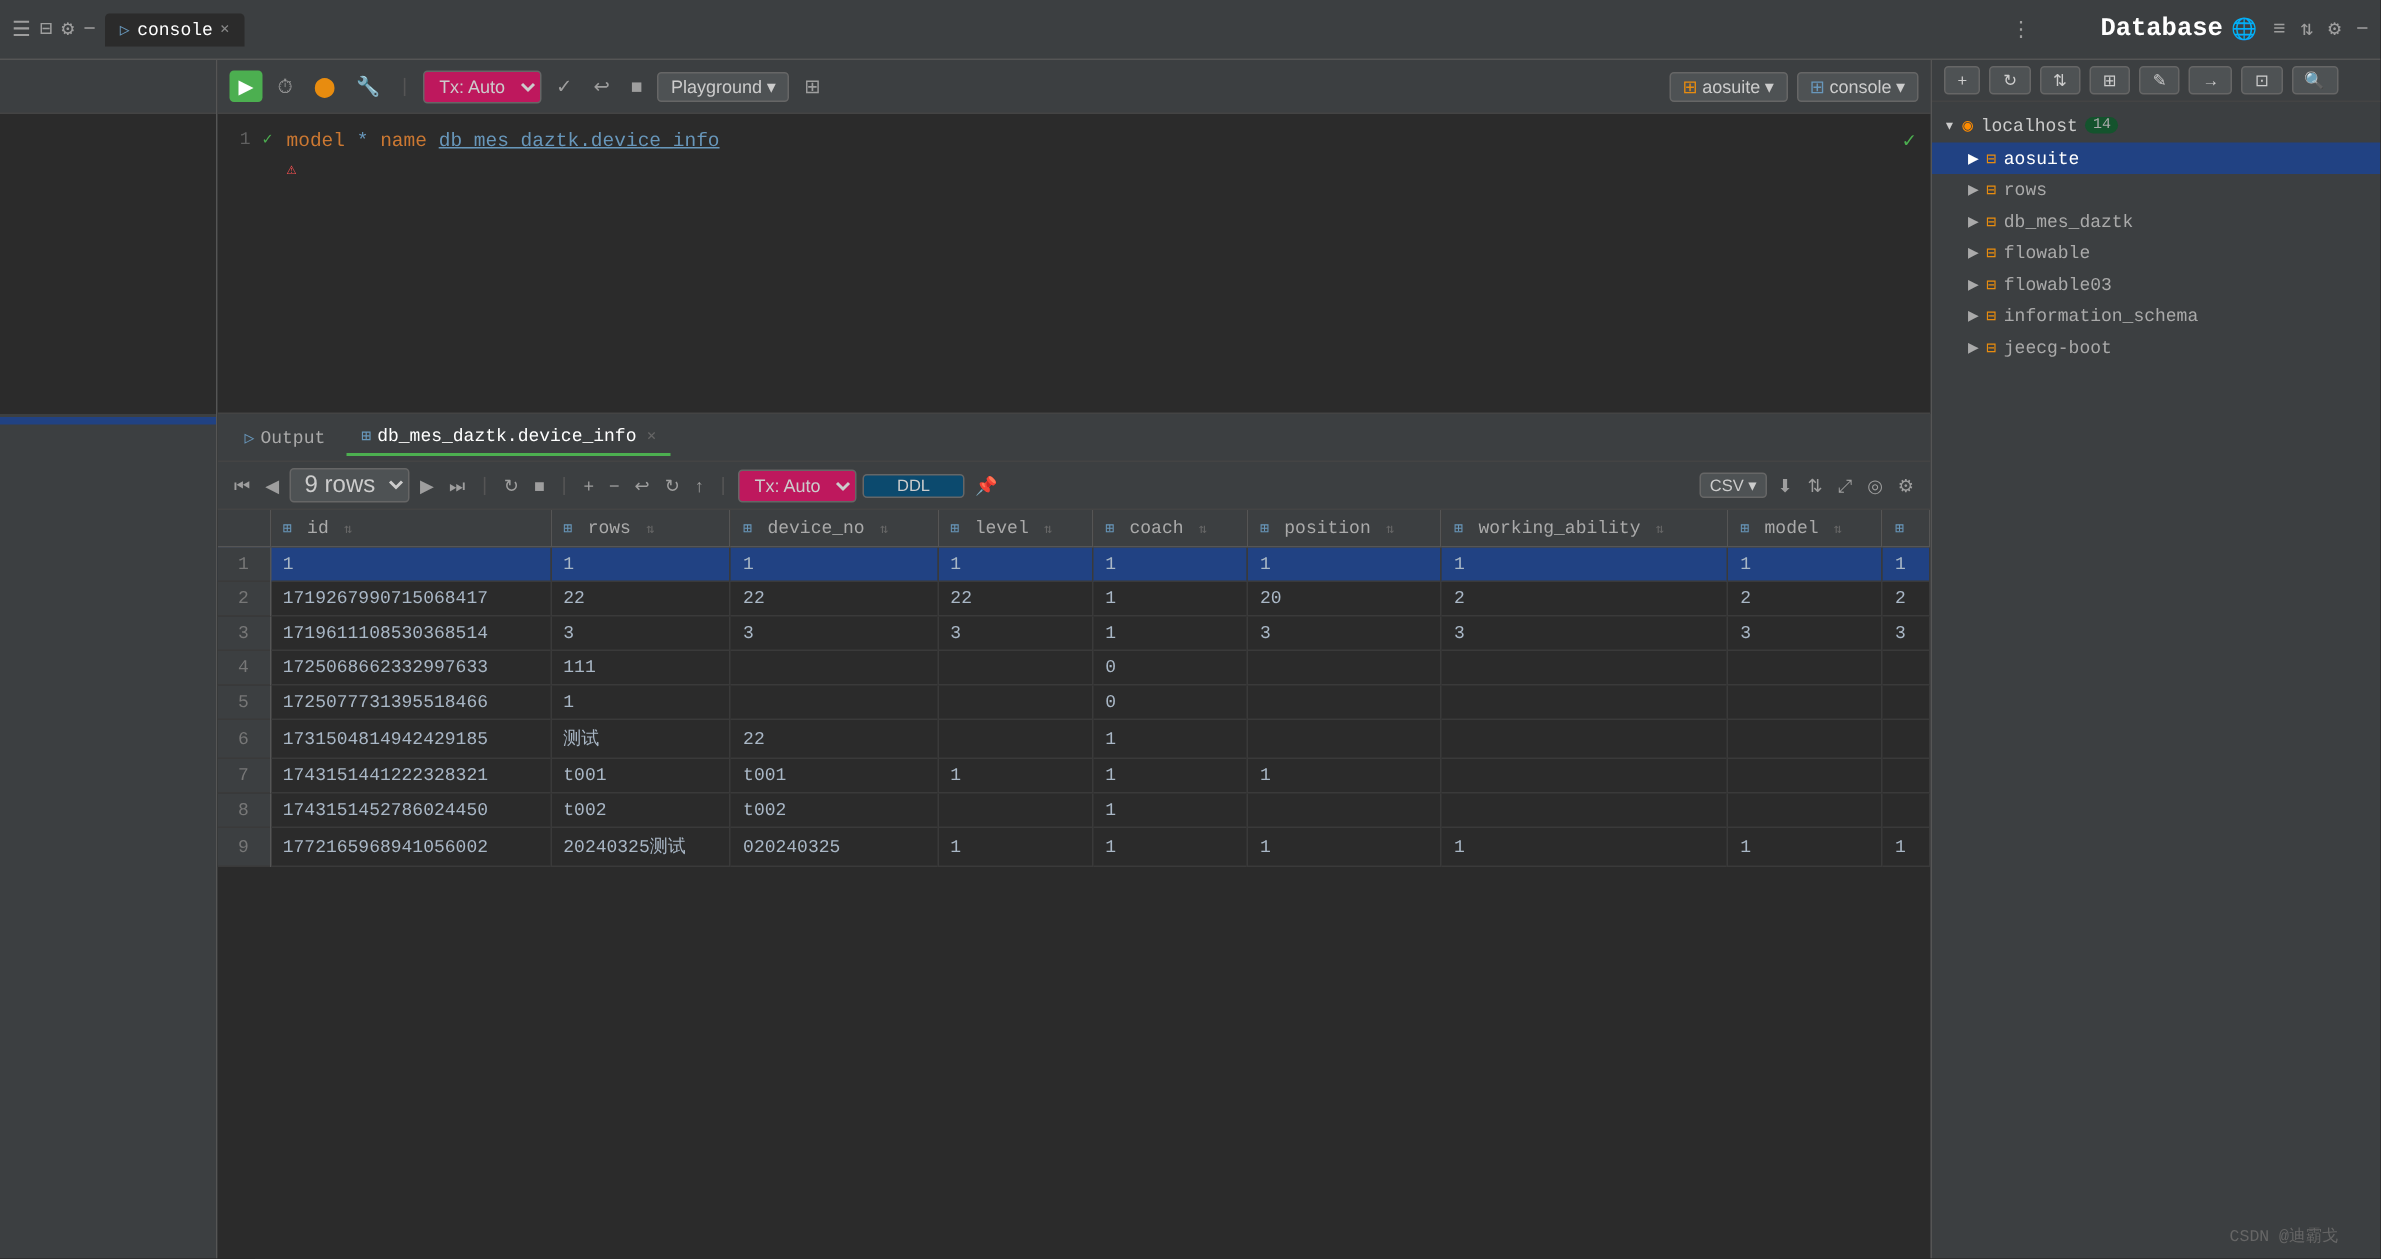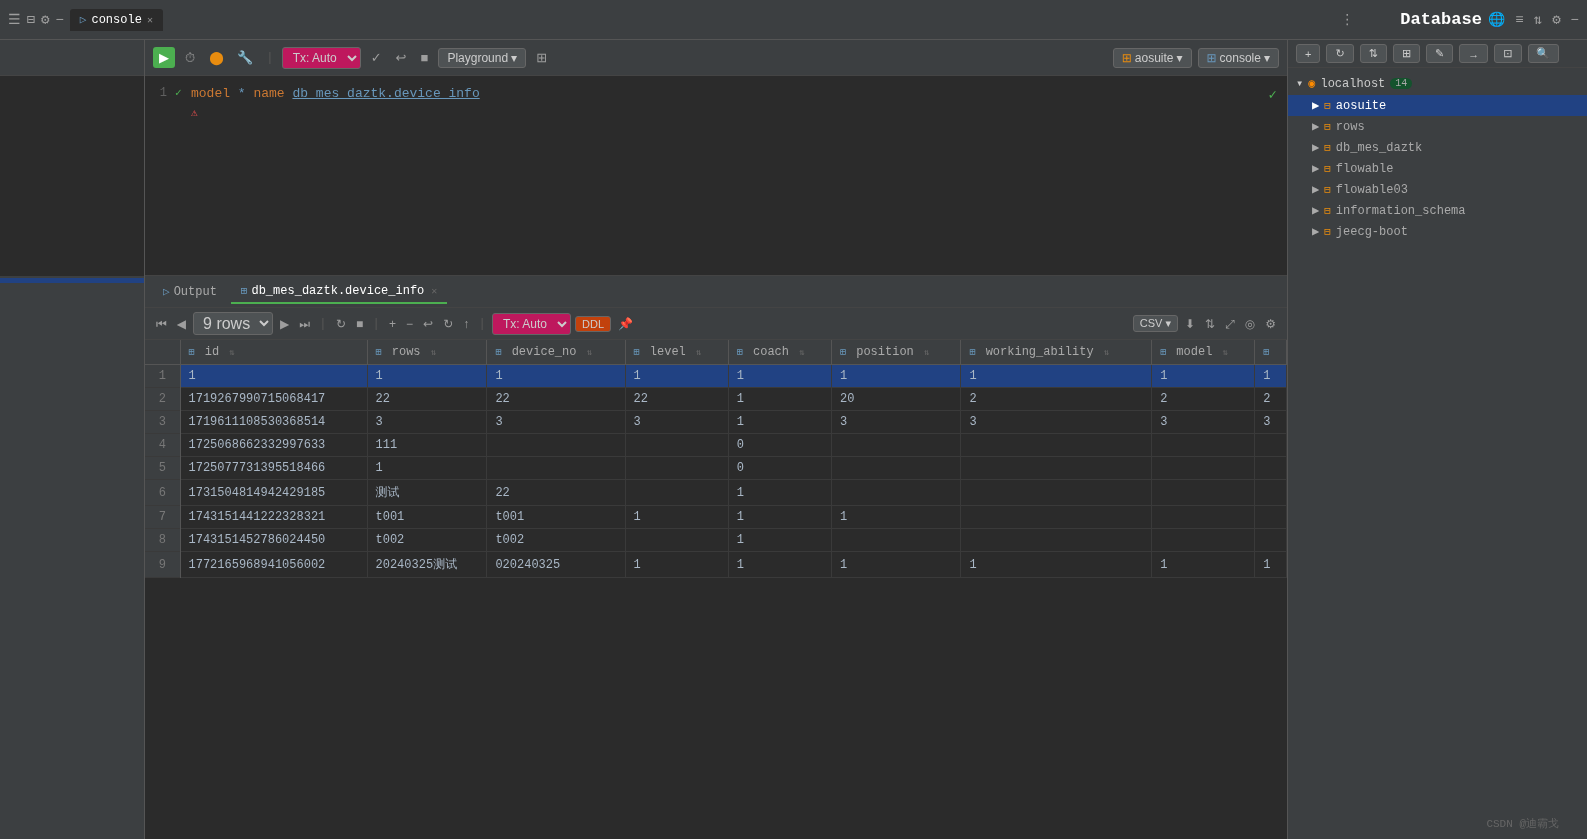--- a/index.html
+++ b/index.html
@@ -237,25 +237,25 @@
     }
     .rows-select {
       background: #4e5254;
       color: #ccc;
       border: 1px solid #666;
       border-radius: 3px;
       padding: 1px 5px;
       font-size: 16px;
     }
     .ddl-btn {
-      background: #c2410c;
+      background: #0c4a6e;
       color: #ccc;
       border: 1px solid #666;
       border-radius: 3px;
-      padding: 1px 6px;
+      padding: 1px 22px;
       font-size: 11px;
       cursor: pointer;
     }
     .data-spacer { flex: 1; }
     .csv-btn {
       background: #4e5254;
       color: #ccc;
       border: 1px solid #666;
       border-radius: 3px;
       padding: 1px 6px;

